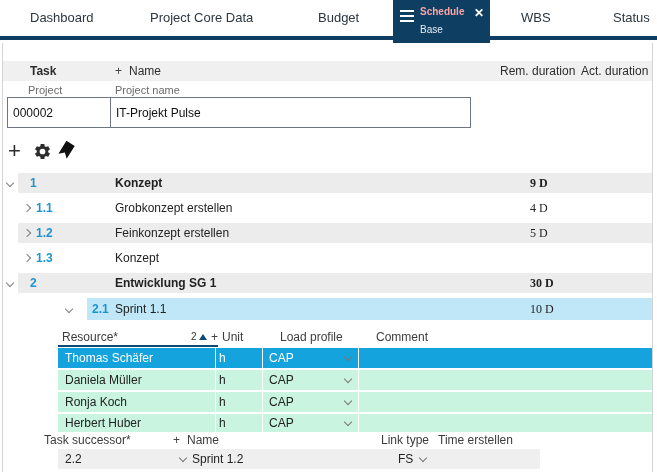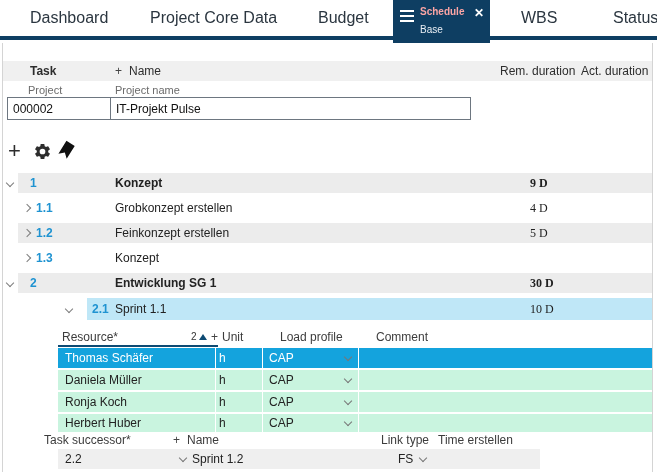--- a/index.html
+++ b/index.html
@@ -1,21 +1,21 @@
 <!DOCTYPE html>
 <html><head>
 <meta charset="utf-8">
 <style>
   * { box-sizing: border-box; }
   html,body { margin:0; padding:0; background:#fff; }
   body { font-family:"Liberation Sans", sans-serif; }
   .app { position:relative; width:657px; height:472px; background:#fff; overflow:hidden; }
 
   
-  .tab { position:absolute; top:0; height:44px; line-height:36px; font-size:16px;
+  .tab { position:absolute; top:0; height:44px; line-height:36px; font-size:13px;
          color:#2b3640; cursor:pointer; white-space:nowrap; }
   .tab-underline { position:absolute; top:36px; left:0; width:657px; height:4px; background:#0e3e62; }
   .tab-active { position:absolute; left:393px; top:0; width:97px; height:43px;
                 background:#0e3e62; color:#fff; }
   .tab-active-row { position:absolute; left:0; top:6px; width:97px; height:18px; }
   .burger { position:absolute; left:7px; top:4px; width:14px; height:12px; }
   .burger span { position:absolute; left:0; width:14px; height:2px; background:#fff; }
   .burger span:nth-child(1){ top:0; } .burger span:nth-child(2){ top:5px; } .burger span:nth-child(3){ top:10px; }
   .tab-active-label { position:absolute; left:27px; top:0; font-size:10px; font-weight:bold; color:#fca5a5; }
   .tab-close { position:absolute; right:6px; top:0; font-size:12px; font-weight:bold; color:#fff; cursor:pointer; }
@@ -28,21 +28,21 @@
   .grid-header { position:absolute; left:3px; top:61px; width:649px; height:20px;
                  background:#f0f0f0; font-size:12px; color:#2d2d2d; line-height:20px; }
   .gh-task { position:absolute; left:27px; font-weight:bold; }
   .gh-plus { position:absolute; left:112px; color:#444; }
   .gh-name { position:absolute; left:126px; }
   .gh-rem  { position:absolute; left:497px; }
   .gh-act  { position:absolute; left:578px; }
 
   .proj-label { position:absolute; top:84px; font-size:11px; color:#6b6b6b; }
 
-  .inp { position:absolute; top:97px; height:23px; border:1px solid #6d7680;
+  .inp { position:absolute; top:97px; height:31px; border:1px solid #6d7680;
          font-family:"Liberation Sans",sans-serif; font-size:12px; color:#111;
          padding:2px 5px; background:#fff; outline:none; }
   .inp1 { left:7px; width:104px; }
   .inp2 { left:110px; width:361px; }
 
   
   .toolbar { position:absolute; left:8px; top:141px; height:24px; }
   .tb-plus { position:absolute; left:0; top:-3px; font-size:22px; font-weight:300; color:#2d2d2d; cursor:pointer; }
   .tb-gear { position:absolute; left:25px; top:1px; cursor:pointer; }
   .tb-flag { position:absolute; left:51px; top:0px; cursor:pointer; transform:rotate(32deg); }

